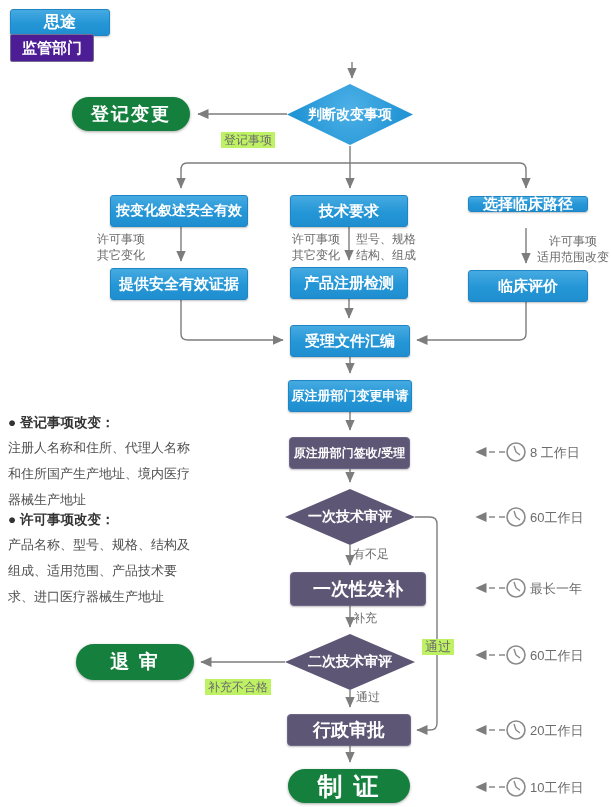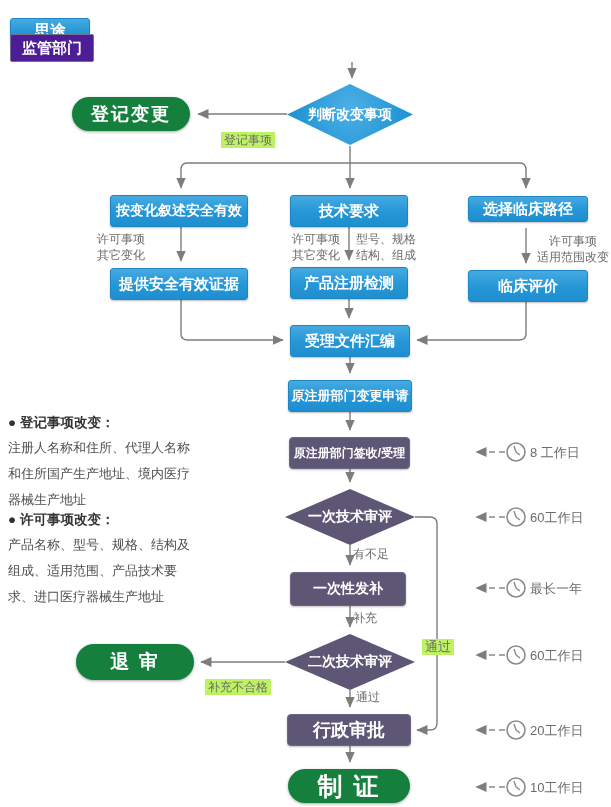--- a/index.html
+++ b/index.html
@@ -84,32 +84,32 @@
           <circle cx="516" cy="730" r="9"></circle>
           <path d="M516,730 L514,724 M516,730 L520,733" stroke-width="1.4"></path>
         </g>
       <g>
           <circle cx="516" cy="787" r="9"></circle>
           <path d="M516,787 L514,781 M516,787 L520,790" stroke-width="1.4"></path>
         </g>
     </g>
   </svg>
 
-  <div class="node blue" style="left:10px;top:18px;width:80px;height:27px;font-size:16px;">思途</div>
+  <div class="node blue" style="left:10px;top:9px;width:100px;height:27px;font-size:16px;">思途</div>
   <div class="node purplebtn" style="left:10px;top:34px;width:84px;height:28px;font-size:15px;">监管部门</div>
 
 
   <div class="node diamond blue-d" style="left:287px;top:84px;width:126px;height:61px;font-size:14px;">判断改变事项</div>
 
   <div class="node dark" style="left:72px;top:97px;width:118px;height:34px;font-size:18px;border-radius:17px;letter-spacing:2px;">登记变更</div>
   <div class="elabel onwire" style="left:221px;top:106px;">登记事项</div>
 
   <div class="node blue" style="left:110px;top:195px;width:138px;height:32px;font-size:14px;">按变化叙述安全有效</div>
   <div class="node blue" style="left:290px;top:195px;width:118px;height:32px;font-size:15px;">技术要求</div>
-  <div class="node blue" style="left:468px;top:196px;width:120px;height:26px;font-size:15px;">选择临床路径</div>
+  <div class="node blue" style="left:468px;top:196px;width:120px;height:16px;font-size:15px;">选择临床路径</div>
 
   <div class="elabel" style="left:97px;top:231px;">
     <div>许可事项</div>
     <div>其它变化</div>
   </div>
   <div class="elabel" style="left:292px;top:231px;">
     <div>许可事项</div>
     <div>其它变化</div>
   </div>
   <div class="elabel" style="left:356px;top:231px;">
@@ -127,21 +127,21 @@
 
   <div class="node blue" style="left:290px;top:325px;width:120px;height:32px;font-size:15px;">受理文件汇编</div>
   <div class="node blue" style="left:288px;top:380px;width:124px;height:32px;font-size:13px;">原注册部门变更申请</div>
 
   <div class="node purple" style="left:289px;top:437px;width:121px;height:32px;font-size:12px;">原注册部门签收/受理</div>
 
   <div class="node diamond purple" style="left:285px;top:489px;width:130px;height:56px;font-size:14px;">一次技术审评</div>
 
   <div class="elabel" style="left:353px;top:546px;">有不足</div>
 
-  <div class="node purple" style="left:290px;top:572px;width:116px;height:34px;font-size:14px;">一次性发补</div>
+  <div class="node purple" style="left:290px;top:572px;width:136px;height:34px;font-size:18px;">一次性发补</div>
 
   <div class="elabel" style="left:353px;top:610px;">补充</div>
   <div class="elabel onwire" style="left:422px;top:613px;font-size:13px;">通过</div>
 
   <div class="node diamond purple" style="left:285px;top:634px;width:130px;height:56px;font-size:14px;">二次技术审评</div>
 
   <div class="node dark" style="left:76px;top:644px;width:118px;height:36px;font-size:19px;border-radius:18px;letter-spacing:2px;">退 审</div>
   <div class="elabel onwire" style="left:205px;top:653px;">补充不合格</div>
 
   <div class="elabel" style="left:356px;top:689px;">通过</div>

